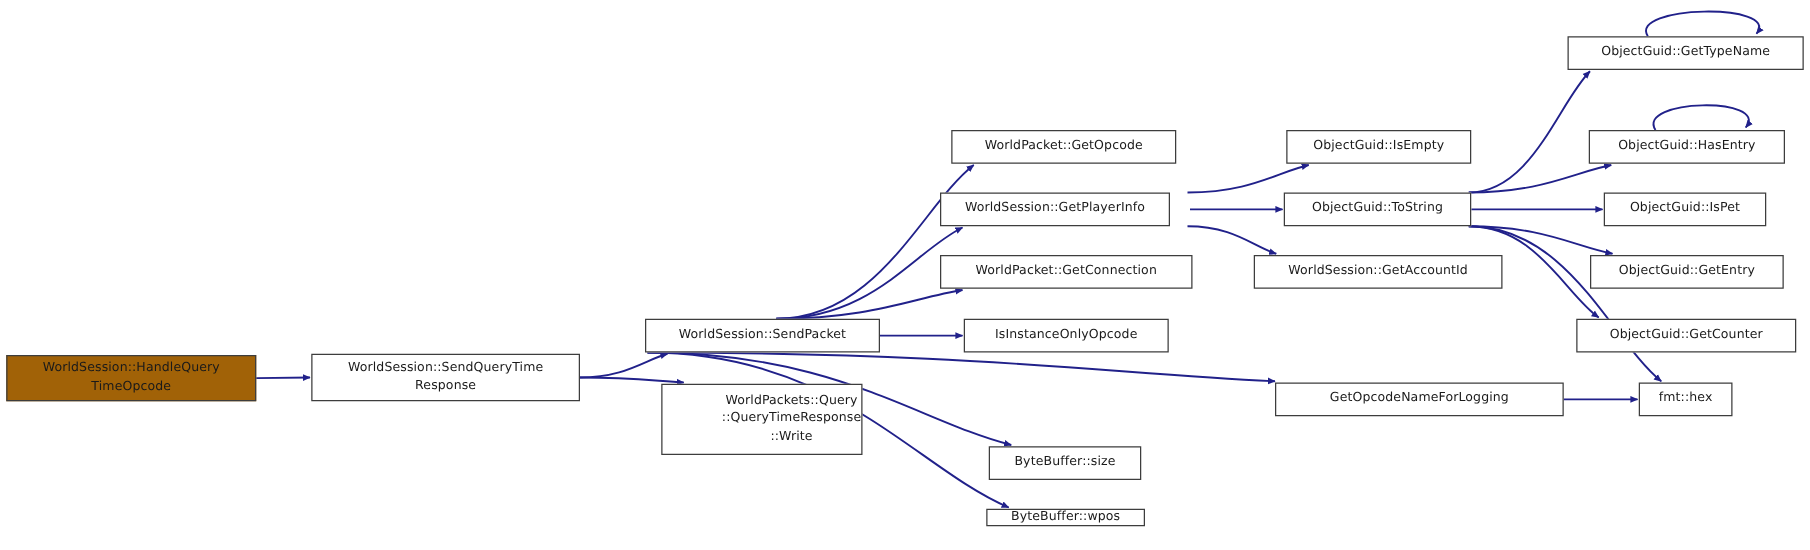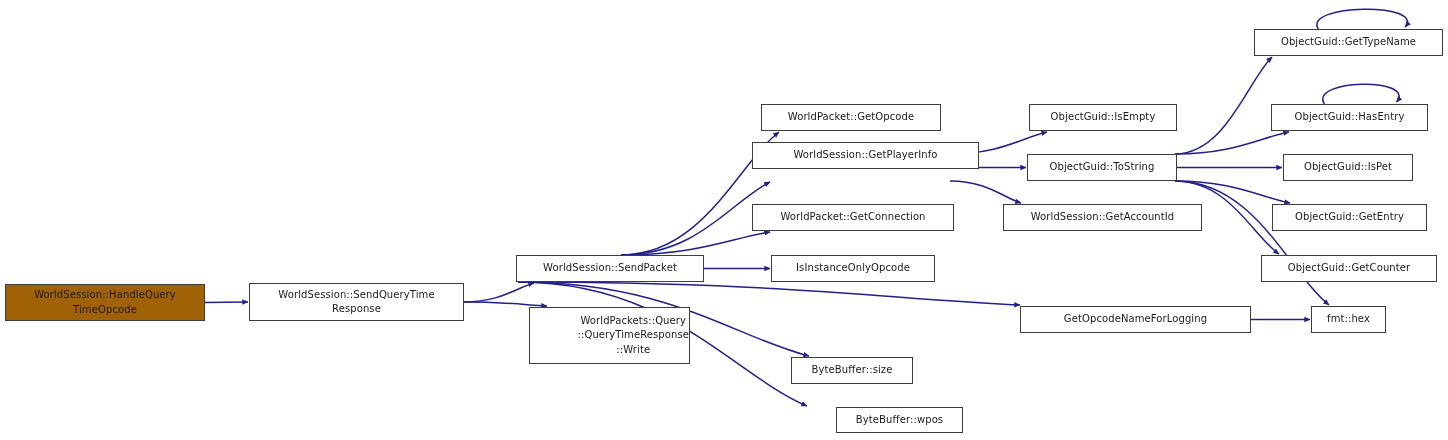--- a/index.html
+++ b/index.html
@@ -90,25 +90,25 @@
   <div id="node-layer">
       <div class="node root" style="left: 5px; top: 284px; width: 200px; height: 37px;"><span class="node-label">WorldSession::HandleQuery
 TimeOpcode</span></div>
       <div class="node" style="left: 249px; top: 283px; width: 215px; height: 38px;"><span class="node-label">WorldSession::SendQueryTime
 Response</span></div>
       <div class="node" style="left: 516px; top: 255px; width: 188px; height: 27px;"><span class="node-label">WorldSession::SendPacket</span></div>
       <div class="node" style="left: 529px; top: 307px; width: 161px; height: 57px; justify-content: flex-end;"><span class="node-label">WorldPackets::Query
 ::QueryTimeResponse
 ::Write</span></div>
       <div class="node" style="left: 761px; top: 104px; width: 180px; height: 27px;"><span class="node-label">WorldPacket::GetOpcode</span></div>
-      <div class="node" style="left: 752px; top: 142px; width: 227px; height: 27px;"><span class="node-label">WorldSession::GetPlayerInfo</span></div>
+      <div class="node" style="left: 752px; top: 154px; width: 184px; height: 27px;"><span class="node-label">WorldSession::GetPlayerInfo</span></div>
       <div class="node" style="left: 752px; top: 204px; width: 202px; height: 27px;"><span class="node-label">WorldPacket::GetConnection</span></div>
       <div class="node" style="left: 771px; top: 255px; width: 164px; height: 27px;"><span class="node-label">IsInstanceOnlyOpcode</span></div>
       <div class="node" style="left: 791px; top: 357px; width: 122px; height: 27px;"><span class="node-label">ByteBuffer::size</span></div>
-      <div class="node" style="left: 789px; top: 407px; width: 127px; height: 26px; margin-left: 47px;"><span class="node-label">ByteBuffer::wpos</span></div>
+      <div class="node" style="left: 789px; top: 407px; width: 127px; height: 14px;"><span class="node-label">ByteBuffer::wpos</span></div>
       <div class="node" style="left: 1029px; top: 104px; width: 148px; height: 27px;"><span class="node-label">ObjectGuid::IsEmpty</span></div>
       <div class="node" style="left: 1027px; top: 154px; width: 150px; height: 27px;"><span class="node-label">ObjectGuid::ToString</span></div>
       <div class="node" style="left: 1003px; top: 204px; width: 199px; height: 27px;"><span class="node-label">WorldSession::GetAccountId</span></div>
       <div class="node" style="left: 1020px; top: 306px; width: 231px; height: 27px;"><span class="node-label">GetOpcodeNameForLogging</span></div>
       <div class="node" style="left: 1254px; top: 29px; width: 189px; height: 27px;"><span class="node-label">ObjectGuid::GetTypeName</span></div>
       <div class="node" style="left: 1271px; top: 104px; width: 157px; height: 27px;"><span class="node-label">ObjectGuid::HasEntry</span></div>
       <div class="node" style="left: 1283px; top: 154px; width: 130px; height: 27px;"><span class="node-label">ObjectGuid::IsPet</span></div>
       <div class="node" style="left: 1272px; top: 204px; width: 155px; height: 27px;"><span class="node-label">ObjectGuid::GetEntry</span></div>
       <div class="node" style="left: 1261px; top: 255px; width: 176px; height: 27px;"><span class="node-label">ObjectGuid::GetCounter</span></div>
       <div class="node" style="left: 1311px; top: 306px; width: 75px; height: 27px;"><span class="node-label">fmt::hex</span></div>

